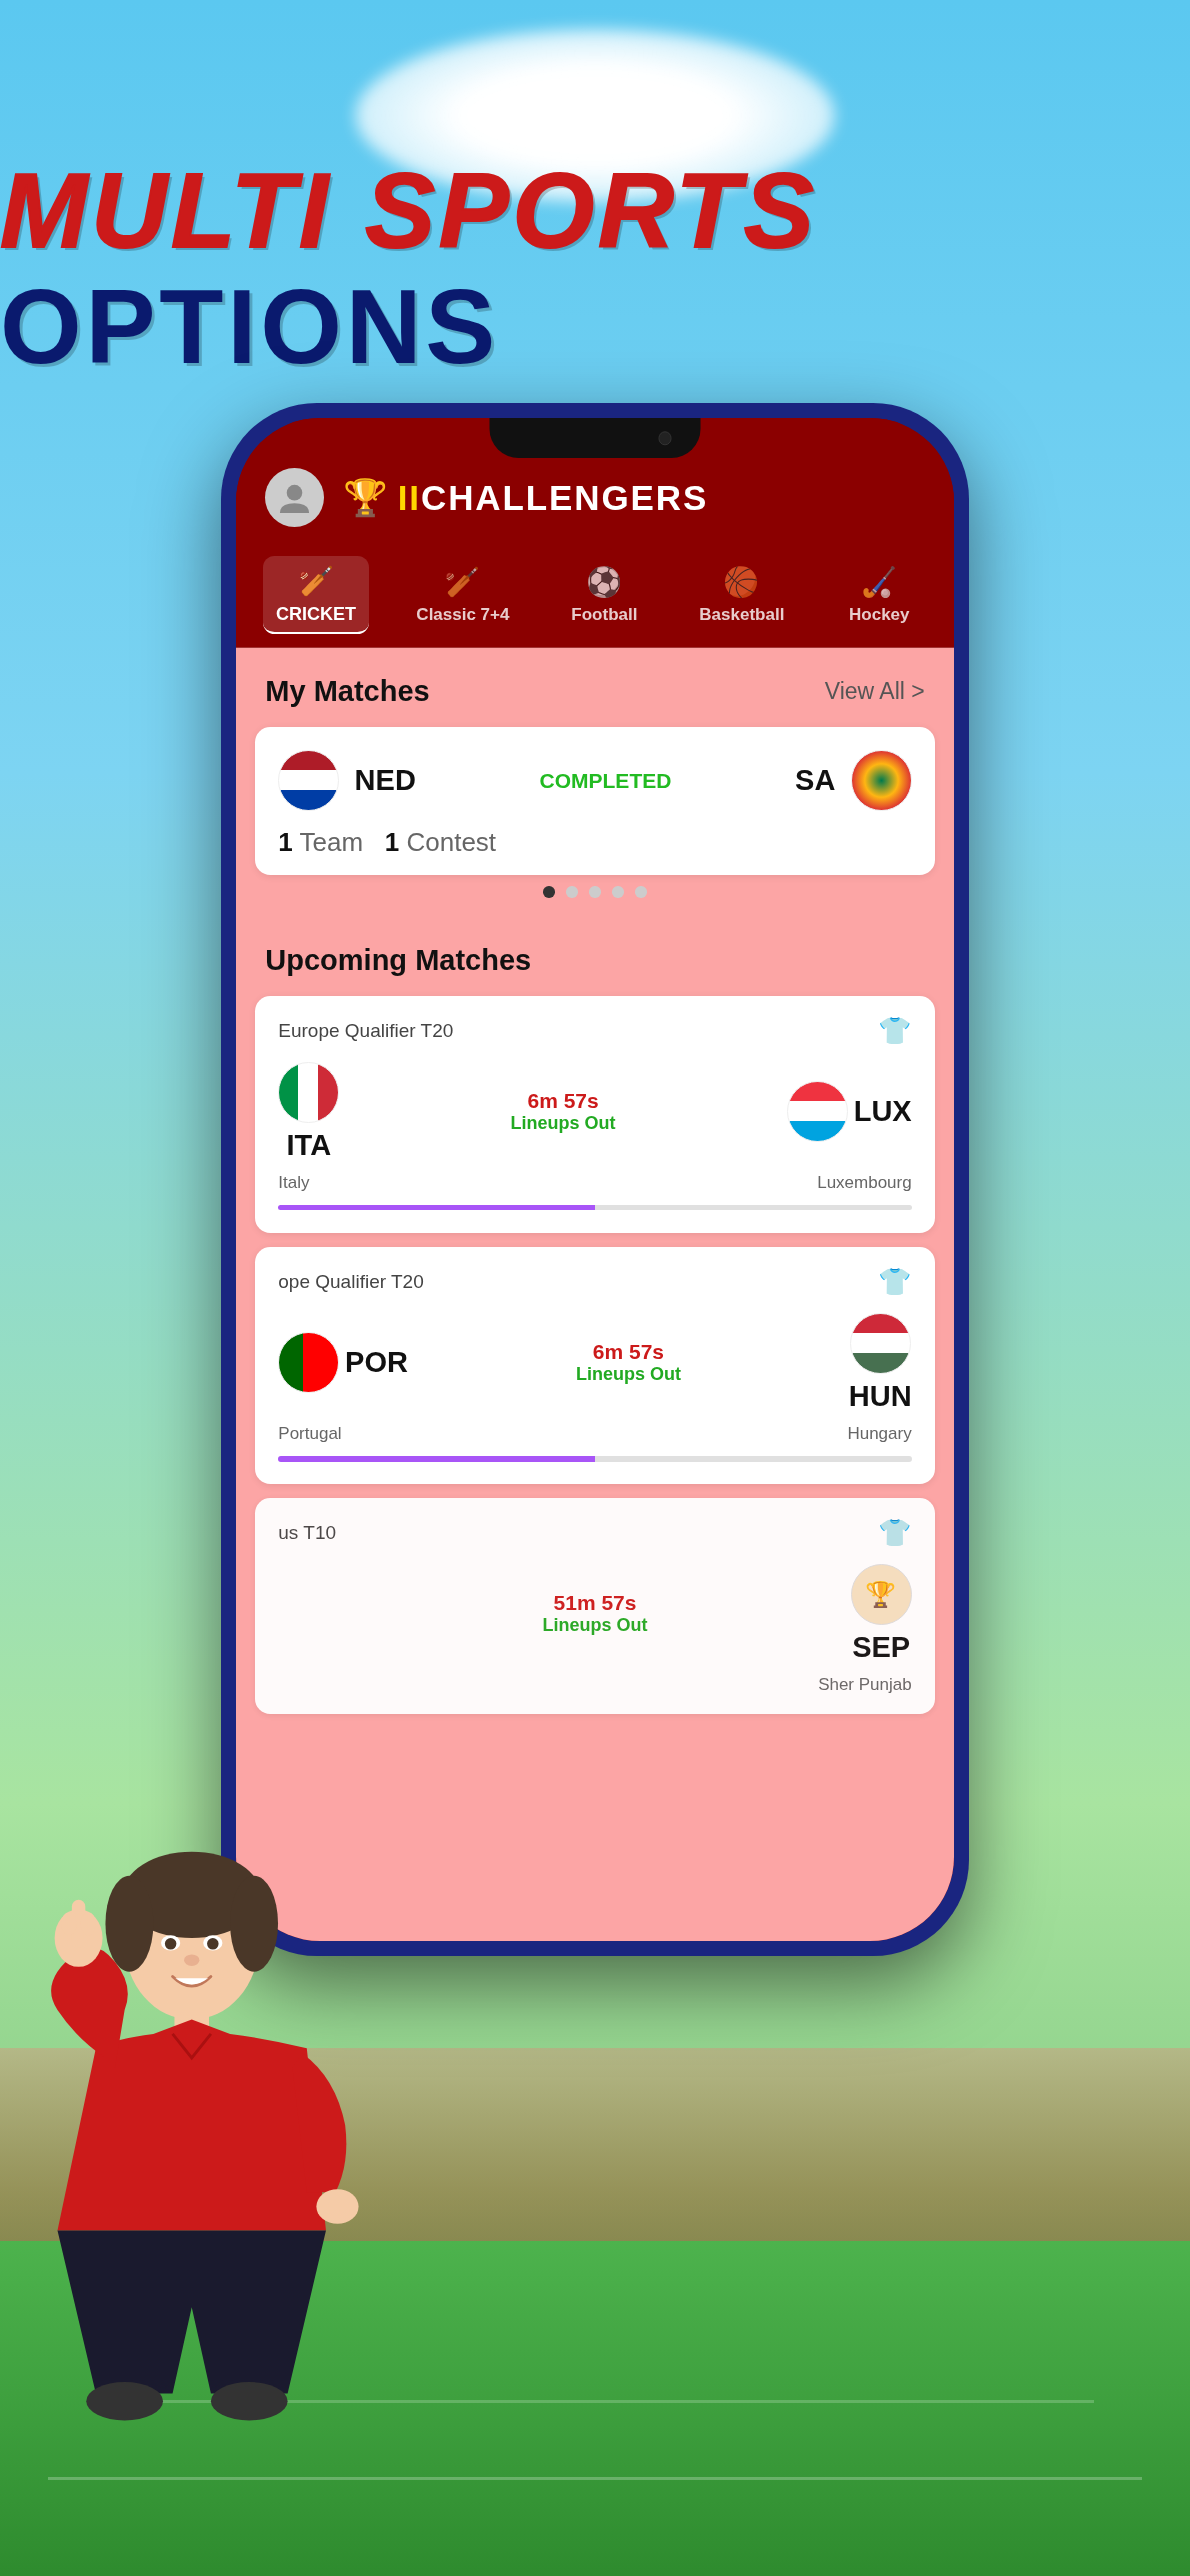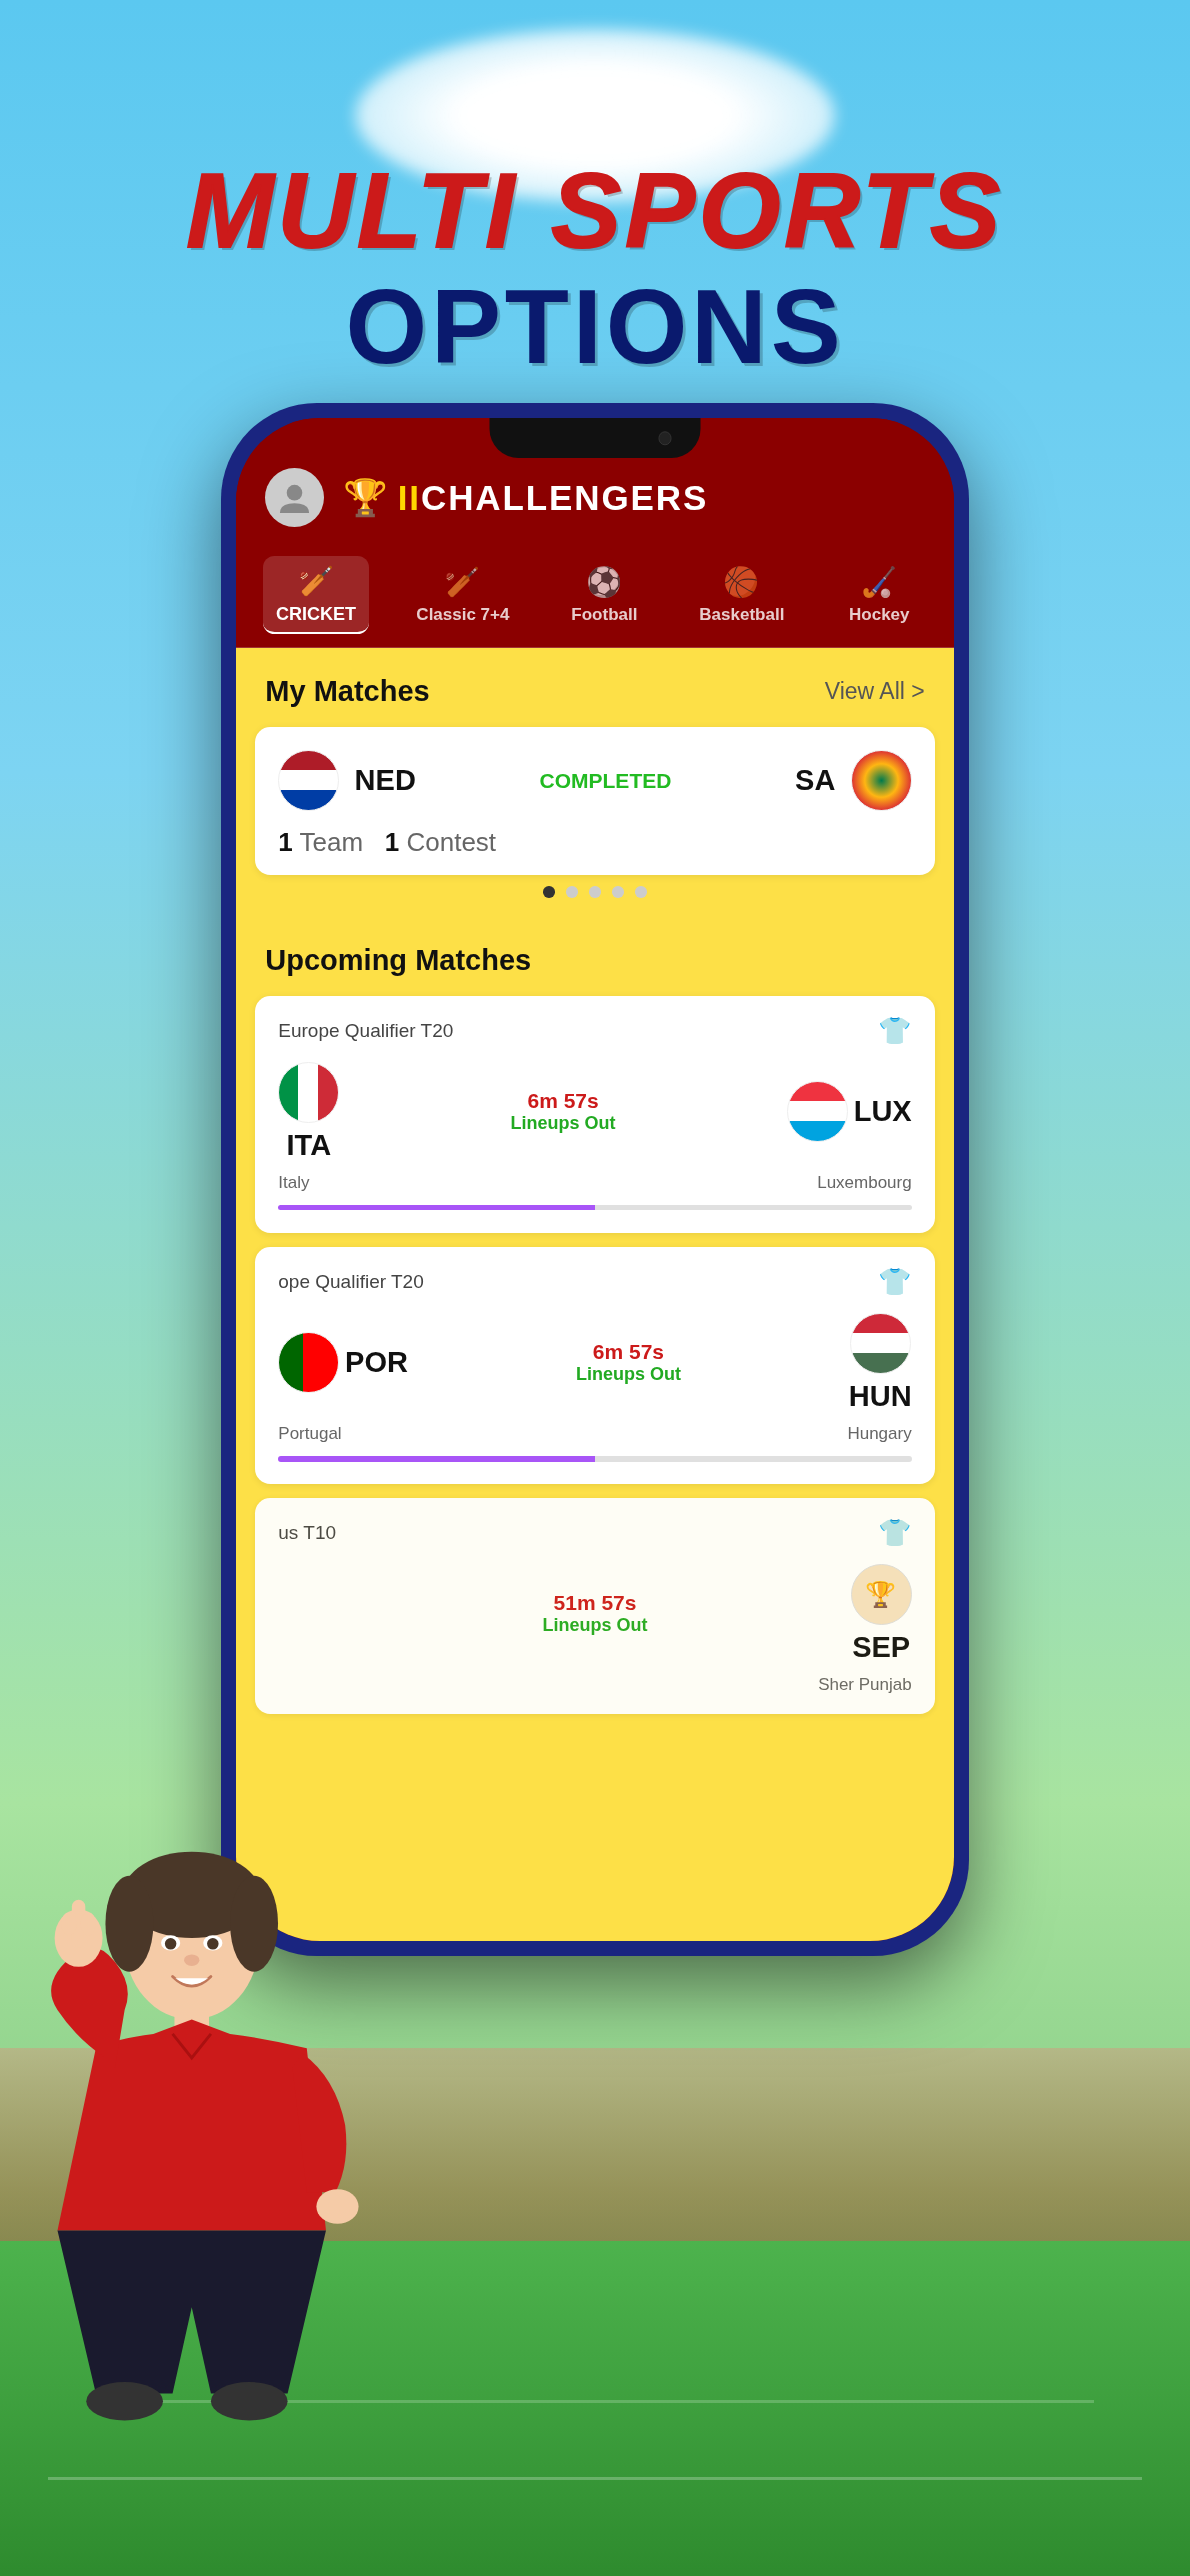--- a/index.html
+++ b/index.html
@@ -16,21 +16,21 @@
       position: absolute;
       inset: 0;
       background: linear-gradient(180deg, #5bc8f0 0%, #7dd4f2 30%, #a8e4a0 70%, #6db86d 100%);
     }
 
     
     .title-area {
       position: absolute;
       top: 153px;
       left: 0; right: 0;
-      text-align: center;
+      text-align: left;
       z-index: 10;
     }
     .title-line1 {
       font-size: 105px;
       font-weight: 900;
       color: #cc1a1a;
       letter-spacing: 3.8px;
       text-transform: uppercase;
       font-style: italic;
       -webkit-text-stroke: 1.9px #cc1a1a;
@@ -154,21 +154,21 @@
     .sport-tab.active {
       background: rgba(255,255,255,0.15);
       border-bottom: 2.9px solid white;
     }
 
     
     .app-content {
       position: absolute;
       top: 230px;
       left: 0; right: 0; bottom: 0;
-      background: #fde047;
+      background: #fca5a5;
       border-radius: 0;
       overflow: hidden;
     }
 
     
     .section-header {
       display: flex;
       justify-content: space-between;
       align-items: center;
       padding: 27px 29px 19px;

